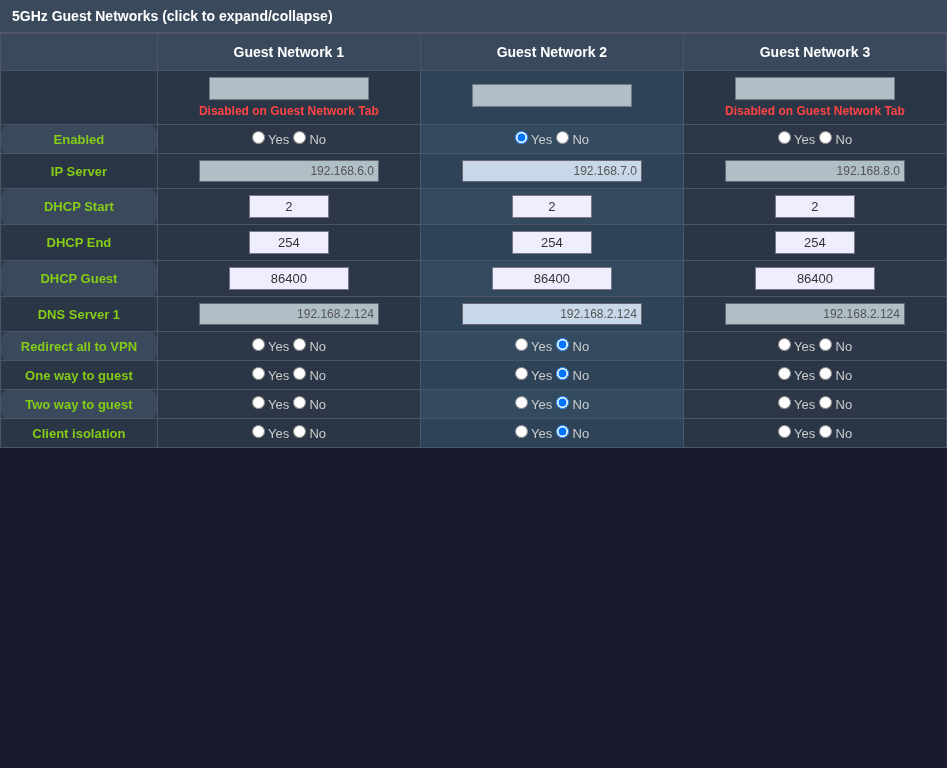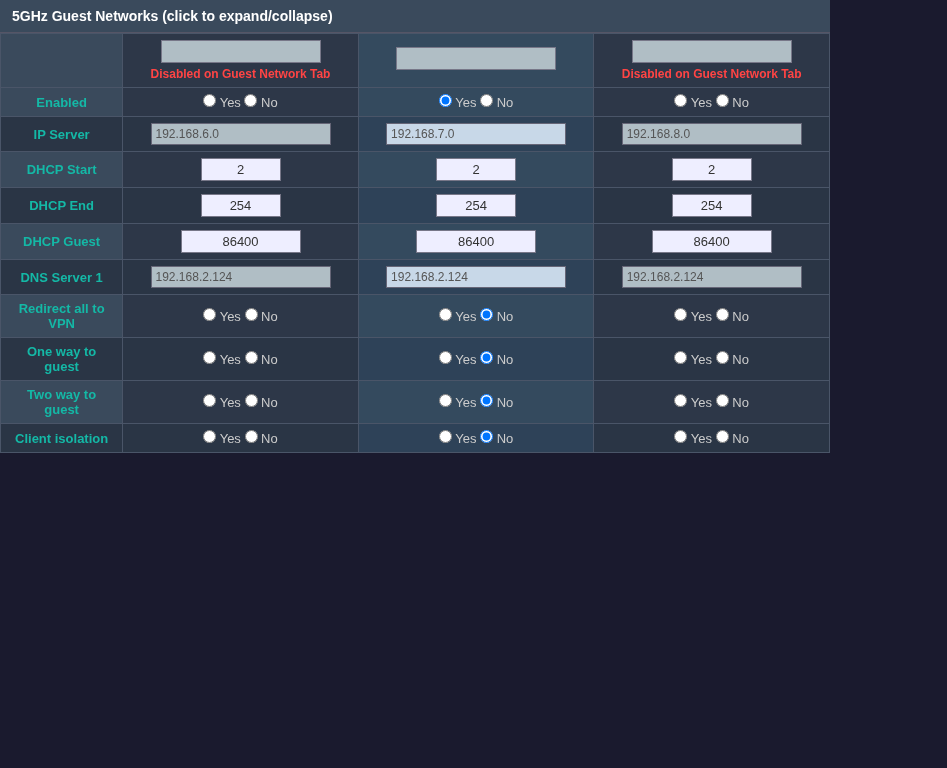--- a/index.html
+++ b/index.html
@@ -4,21 +4,21 @@
   <style>
     * { box-sizing: border-box; margin: 0; padding: 0; }
     body {
       font-family: Arial, sans-serif;
       font-size: 13px;
       background: #1a1a2e;
       color: #ccc;
     }
 
     .container {
-      width: 830px;
+      width: 947px;
       background: #2d3748;
     }
 
     .header-bar {
       background: #3a4a5c;
       color: #fff;
       font-weight: bold;
       font-size: 14px;
       padding: 8px 12px;
       border-bottom: 1px solid #556;
@@ -32,25 +32,26 @@
     th, td {
       border: 1px solid #4a5568;
       padding: 6px 8px;
       text-align: center;
       vertical-align: middle;
     }
 
     
     td.row-label {
       background: #3a4a5c;
-      color: #14b8a6;
+      color: #84cc16;
       font-weight: bold;
       text-align: center;
       width: 155px;
       font-size: 13px;
+      border-radius: 8px;
     }
 
     
     td.net-col {
       background: #2d3748;
       width: 260px;
     }
 
     th.net-header {
       background: #3a4a5c;
@@ -79,21 +80,21 @@
       font-weight: bold;
       font-size: 12px;
       margin-top: 4px;
     }
 
     
     .ip-input {
       background: #b0bec5;
       border: 1px solid #667;
       color: #555;
-      text-align: left;
+      text-align: right;
       font-size: 12px;
       padding: 3px 4px;
       width: 180px;
     }
 
     
     td.net-col.active {
       background: #344a5e;
     }
 
@@ -134,20 +135,32 @@
 </head>
 <body>
 
 <div class="container">
   <div class="header-bar">
     <span>5GHz Guest Networks (click to expand/collapse)</span>
   </div>
 
   <table>
     <thead>
+      <tr>
+        <th style="background:#3a4a5c; width:155px;"></th>
+        <th class="net-header">
+          <span>Guest Network 1</span>
+        </th>
+        <th class="net-header">
+          <span>Guest Network 2</span>
+        </th>
+        <th class="net-header">
+          <span>Guest Network 3</span>
+        </th>
+      </tr>
 
       <tr>
         <td class="row-label"></td>
         <td class="net-col">
           <input type="text" class="net-name-input" value="" style="">
           <div class="disabled-text">Disabled on Guest Network Tab</div>
         </td>
         <td class="net-col active">
           <input type="text" class="net-name-input" value="" style="">
         </td>

